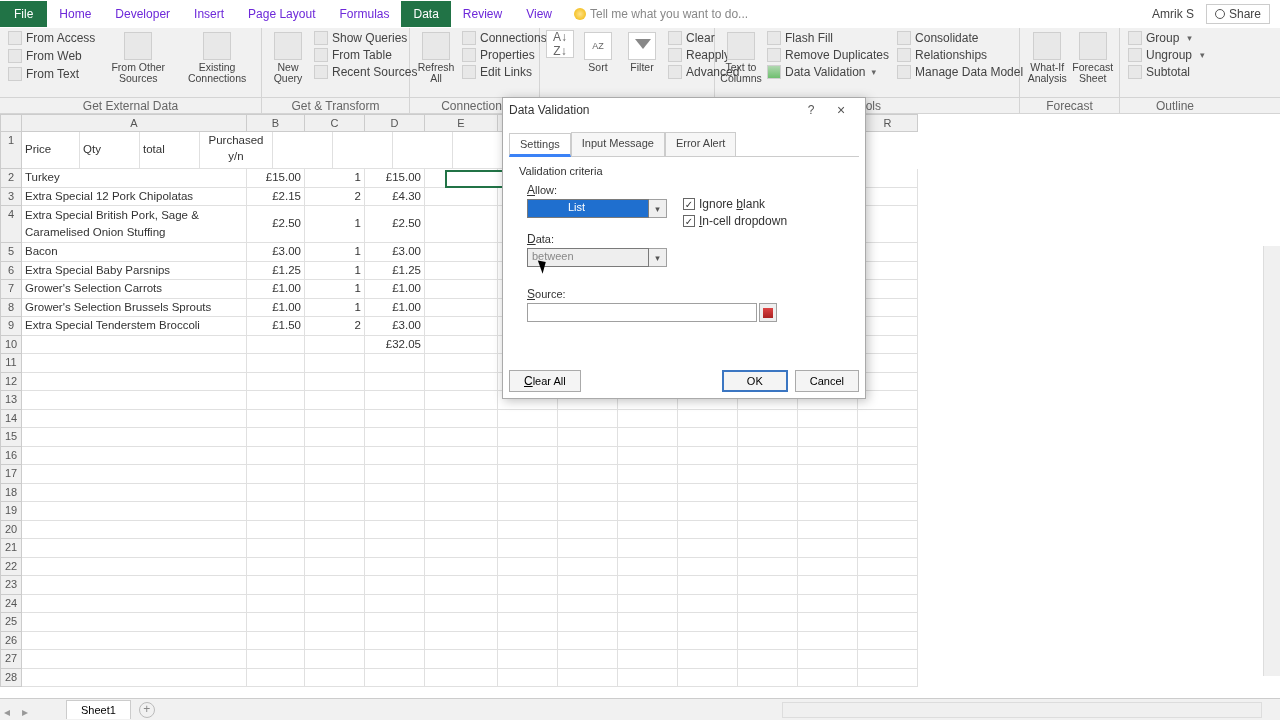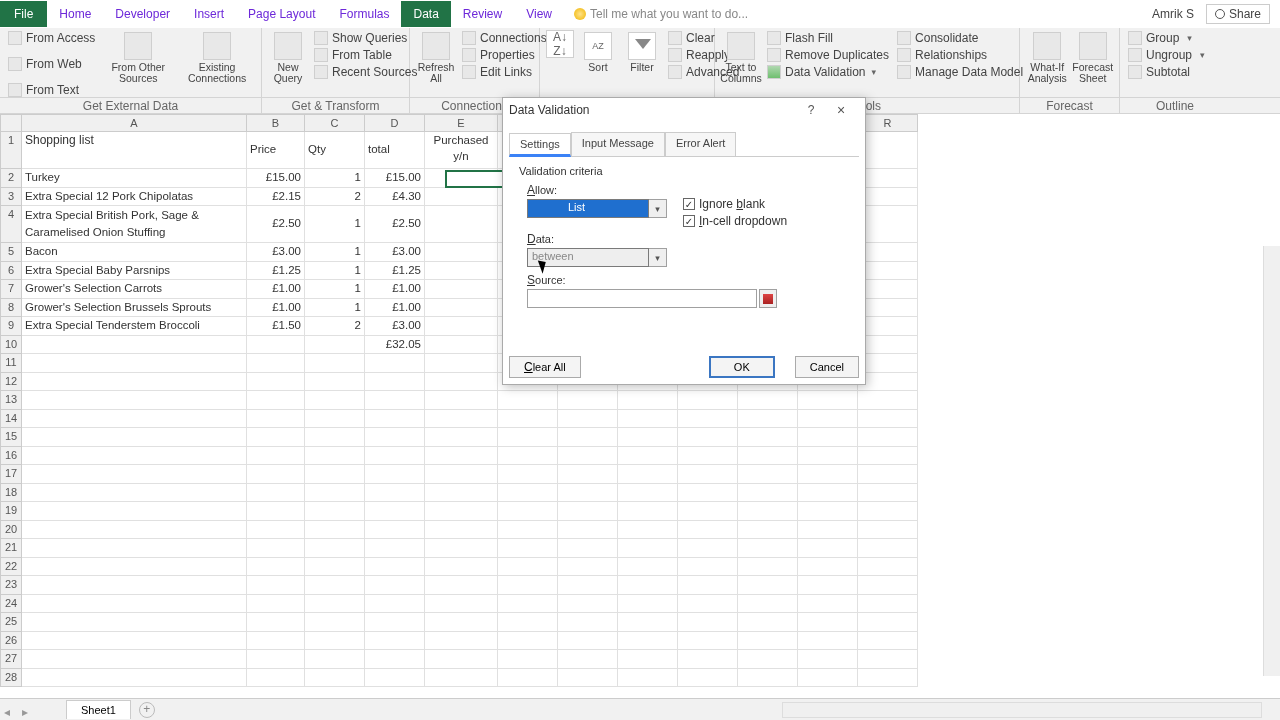--- a/index.html
+++ b/index.html
@@ -82,21 +82,21 @@
 .combo-field.selected { background: #1f6fcf; padding-left: 40px; }
 .combo-arrow { width: 18px; border: 1px solid #a0a0a0; border-left: none; background: #efefef; display:flex;align-items:center;justify-content:center; color:#555; font-size:9px; }
 .combo.disabled .combo-field { background: #eee; color: #888; }
 .chkline { display: flex; align-items: center; gap: 4px; font-size: 11px; color: #333; }
 .chkline.disabled { color: #aaa; }
 .chkbox { width: 12px; height: 12px; border: 1px solid #666; display:inline-flex;align-items:center;justify-content:center;background:#fff; font-size:10px; color:#333; }
 .chkbox.disabled{border-color:#ccc;}
 .src-input { width: 230px; height: 19px; border: 1px solid #a0a0a0; background: #fff; }
 .ref-btn { width: 18px; height: 19px; border: 1px solid #a0a0a0; background: #efefef; display:inline-flex;align-items:center;justify-content:center; }
 .ref-btn-inner{width:10px;height:10px;background:linear-gradient(#d44,#a22);} 
-.dialog-buttons { display: flex; padding: 6px; gap: 20px; justify-content: space-between; }
+.dialog-buttons { display: flex; padding: 6px; gap: 7px; justify-content: space-between; }
 .dlg-btn { border: 1px solid #aaa; background: #f4f4f4; padding: 3px 14px; font-size: 11px; cursor:pointer; }
 .dlg-btn.primary { border: 1px solid #3b76c2; box-shadow: 0 0 0 1px #3b76c2 inset; padding: 3px 24px; }
 .spacer { flex: 1; }
 
 .cursor { position:absolute; width:14px; height:20px; pointer-events:none; }
 .cursor::before{content:"";position:absolute;width:0;height:0;border-left:7px solid #000;border-top:4px solid transparent;border-bottom:10px solid transparent;transform:rotate(-20deg);}
 </style>
 </head>
 <body>
 
@@ -119,21 +119,21 @@
     <div class="share">
       <span class="share-icon"></span>
       <span>Share</span>
     </div>
   </div>
 </div>
 
 <div class="ribbon">
   <div class="ribbon-group" style="width:262px">
     <div class="ribbon-group-body">
-      <div class="vstack" style="gap:10px">
+      <div class="vstack" style="gap:2px">
         <div class="rbtn-sm">
             <span class="mini-icon"></span>
             <span>From Access</span>
           </div>
         <div class="rbtn-sm">
             <span class="mini-icon"></span>
             <span>From Web</span>
           </div>
         <div class="rbtn-sm">
             <span class="mini-icon"></span>
@@ -358,21 +358,20 @@
         <div class="col-h" style="width: 60px;">L</div>
         <div class="col-h" style="width: 60px;">M</div>
         <div class="col-h" style="width: 60px;">N</div>
         <div class="col-h" style="width: 60px;">O</div>
         <div class="col-h" style="width: 60px;">P</div>
         <div class="col-h" style="width: 60px;">Q</div>
         <div class="col-h" style="width: 60px;">R</div>
       </div>
     <div class="grid" id="grid">
         <div class="grid-row tall">
-          <div class="cell hdr" style="width: 225px;">Shopping list</div>
           <div class="cell" style="width: 58px; line-height: 34px;">Price</div>
           <div class="cell" style="width: 60px; line-height: 34px;">Qty</div>
           <div class="cell" style="width: 60px; line-height: 34px;">total</div>
           <div class="cell hdr-multi" style="width: 73px;">Purchased<br>y/n</div>
           <div class="cell" style="width: 60px;"></div>
           <div class="cell" style="width: 60px;"></div>
           <div class="cell" style="width: 60px;"></div>
           <div class="cell" style="width: 60px;"></div>
           <div class="cell" style="width: 60px;"></div>
           <div class="cell" style="width: 60px;"></div>
@@ -796,21 +795,21 @@
             </label>
         </div>
       </div>
       <div style="display:flex;flex-direction:column;gap:2px;margin-top:2px">
         <span class="lbl"><u>D</u>ata:</span>
         <div class="combo disabled">
           <div class="combo-field" style="background:#eee;color:#888">between</div>
           <div class="combo-arrow">▾</div>
         </div>
       </div>
-      <div style="display:flex;flex-direction:column;gap:2px;margin-top:6px">
+      <div style="display:flex;flex-direction:column;gap:2px;margin-top:20px">
         <span class="lbl"><u>S</u>ource:</span>
         <div style="display:flex;gap:2px;align-items:center">
           <input class="src-input" value="" style="">
           <div class="ref-btn">
               <div class="ref-btn-inner"></div>
             </div>
         </div>
       </div>
       <div style="height:36px"></div>
     </div>

